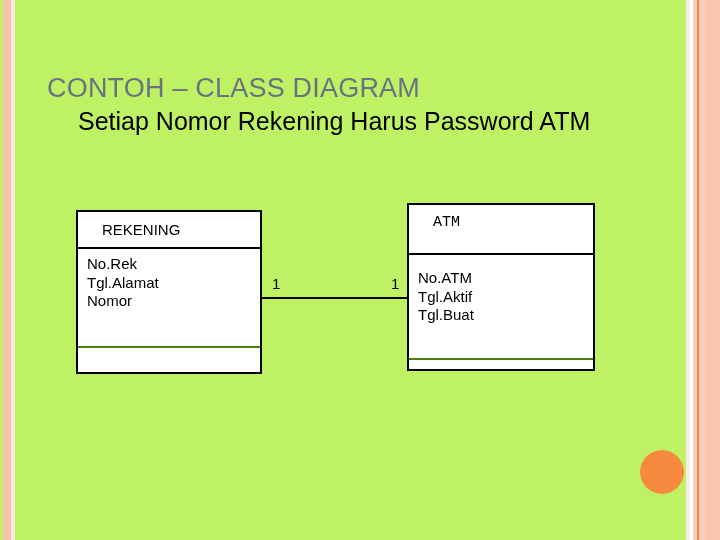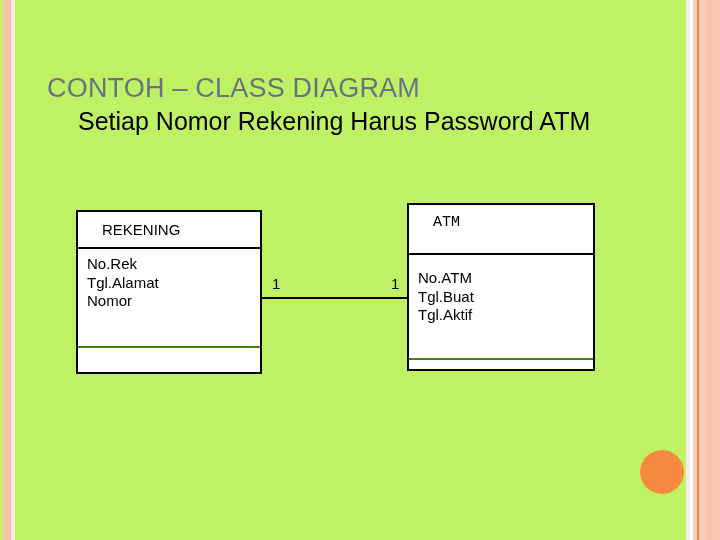--- a/index.html
+++ b/index.html
@@ -148,22 +148,22 @@
       <div>Tgl.Alamat</div>
       <div>Nomor</div>
     </div>
     <div class="class-ops"></div>
   </div>
 
   <div id="box-atm" class="class-box">
     <div class="class-name">ATM</div>
     <div class="class-attrs">
       <div>No.ATM</div>
+      <div>Tgl.Aktif</div>
       <div>Tgl.Buat</div>
-      <div>Tgl.Aktif</div>
     </div>
     <div class="class-ops"></div>
   </div>
 
   <div class="assoc-line"></div>
   <div class="mult mult-left">1</div>
   <div class="mult mult-right">1</div>
 
   <div class="deco-circle"></div>
 

